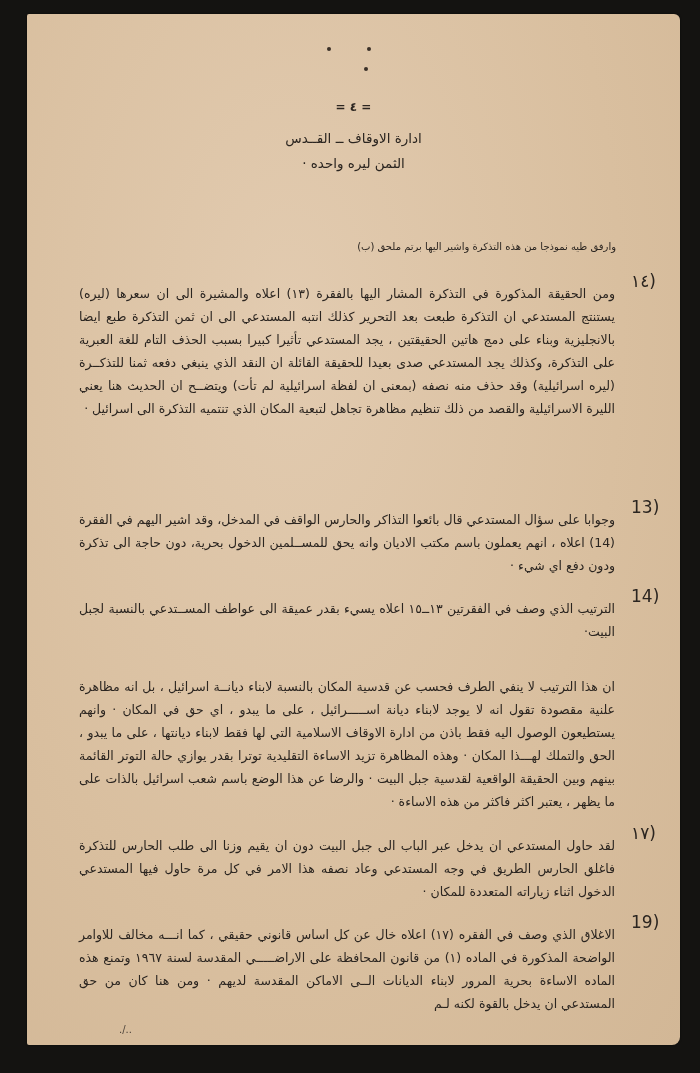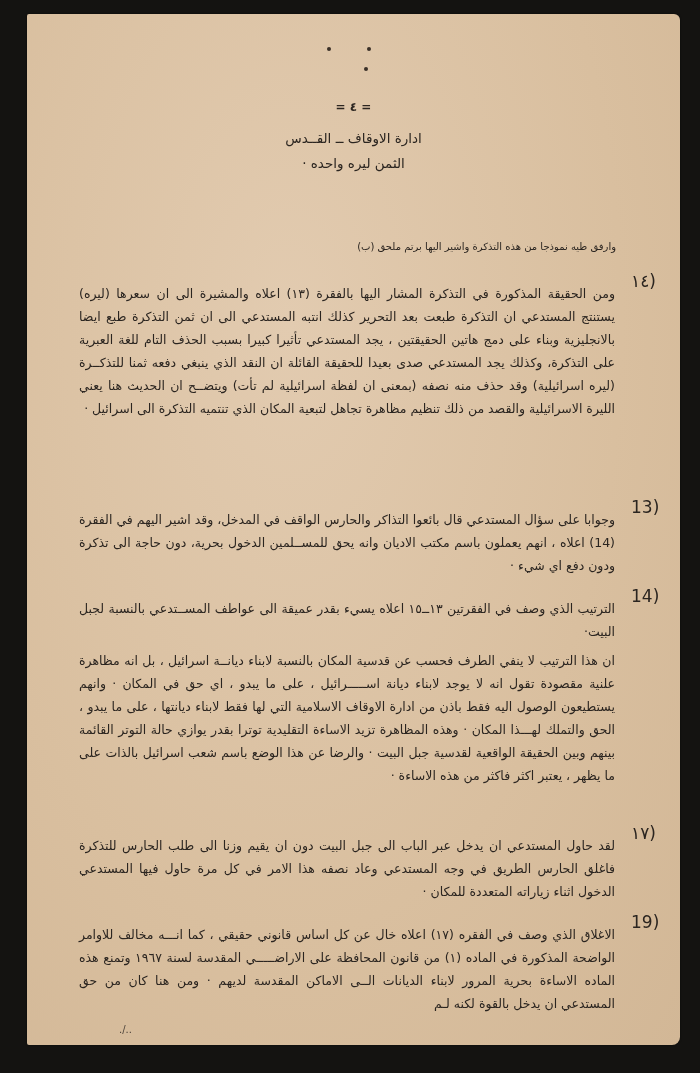--- a/index.html
+++ b/index.html
@@ -78,21 +78,21 @@
   <div class="para" style="top:482px;">
     <span class="para-num">(13</span>
     <p>وجوابا على سؤال المستدعي قال بائعوا التذاكر والحارس الواقف في المدخل، وقد اشير اليهم في الفقرة (14) اعلاه ، انهم يعملون باسم مكتب الاديان وانه يحق للمســلمين الدخول بحرية، دون حاجة الى تذكرة ودون دفع اي شيء ·</p>
   </div>
 
   <div class="para" style="top:571px;">
     <span class="para-num">(14</span>
     <p>الترتيب الذي وصف في الفقرتين ١٣ــ١٥ اعلاه يسيء بقدر عميقة الى عواطف المســتدعي بالنسبة لجبل البيت·</p>
   </div>
 
-  <div class="para" style="top:623px;">
+  <div class="para" style="top:649px;">
     <p>ان هذا الترتيب لا ينفي الطرف فحسب عن قدسية المكان بالنسبة لابناء ديانــة اسرائيل ، بل انه مظاهرة علنية مقصودة تقول انه لا يوجد لابناء ديانة اســـــرائيل ، على ما يبدو ، اي حق في المكان · وانهم يستطيعون الوصول اليه فقط باذن من ادارة الاوقاف الاسلامية التي لها فقط لابناء ديانتها ، على ما يبدو ، الحق والتملك لهـــذا المكان · وهذه المظاهرة تزيد الاساءة التقليدية توترا بقدر يوازي حالة التوتر القائمة بينهم وبين الحقيقة الواقعية لقدسية جبل البيت · والرضا عن هذا الوضع باسم شعب اسرائيل بالذات على ما يظهر ، يعتبر اكثر فاكثر من هذه الاساءة ·</p>
   </div>
 
   <div class="para" style="top:808px;">
     <span class="para-num">(١٧</span>
     <p>لقد حاول المستدعي ان يدخل عبر الباب الى جبل البيت دون ان يقيم وزنا الى طلب الحارس للتذكرة فاغلق الحارس الطريق في وجه المستدعي وعاد نصفه هذا الامر في كل مرة حاول فيها المستدعي الدخول اثناء زياراته المتعددة للمكان ·</p>
   </div>
 
   <div class="para" style="top:897px;">
     <span class="para-num">(19</span>

